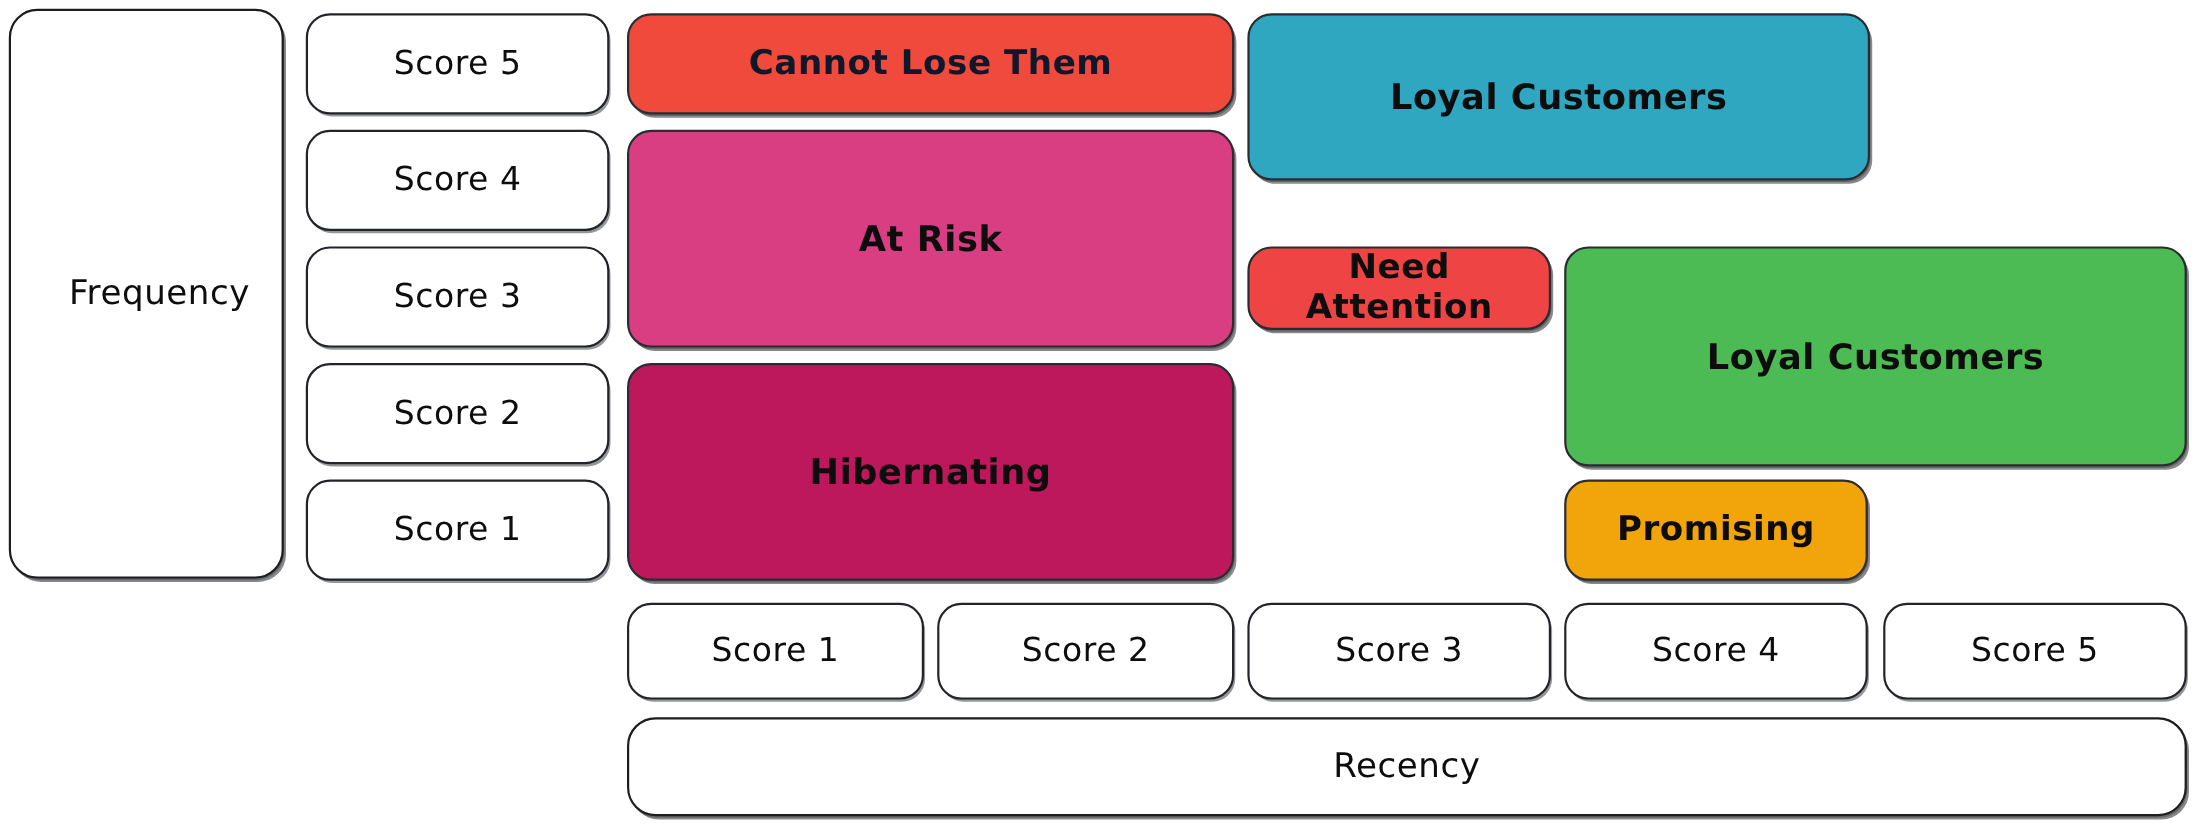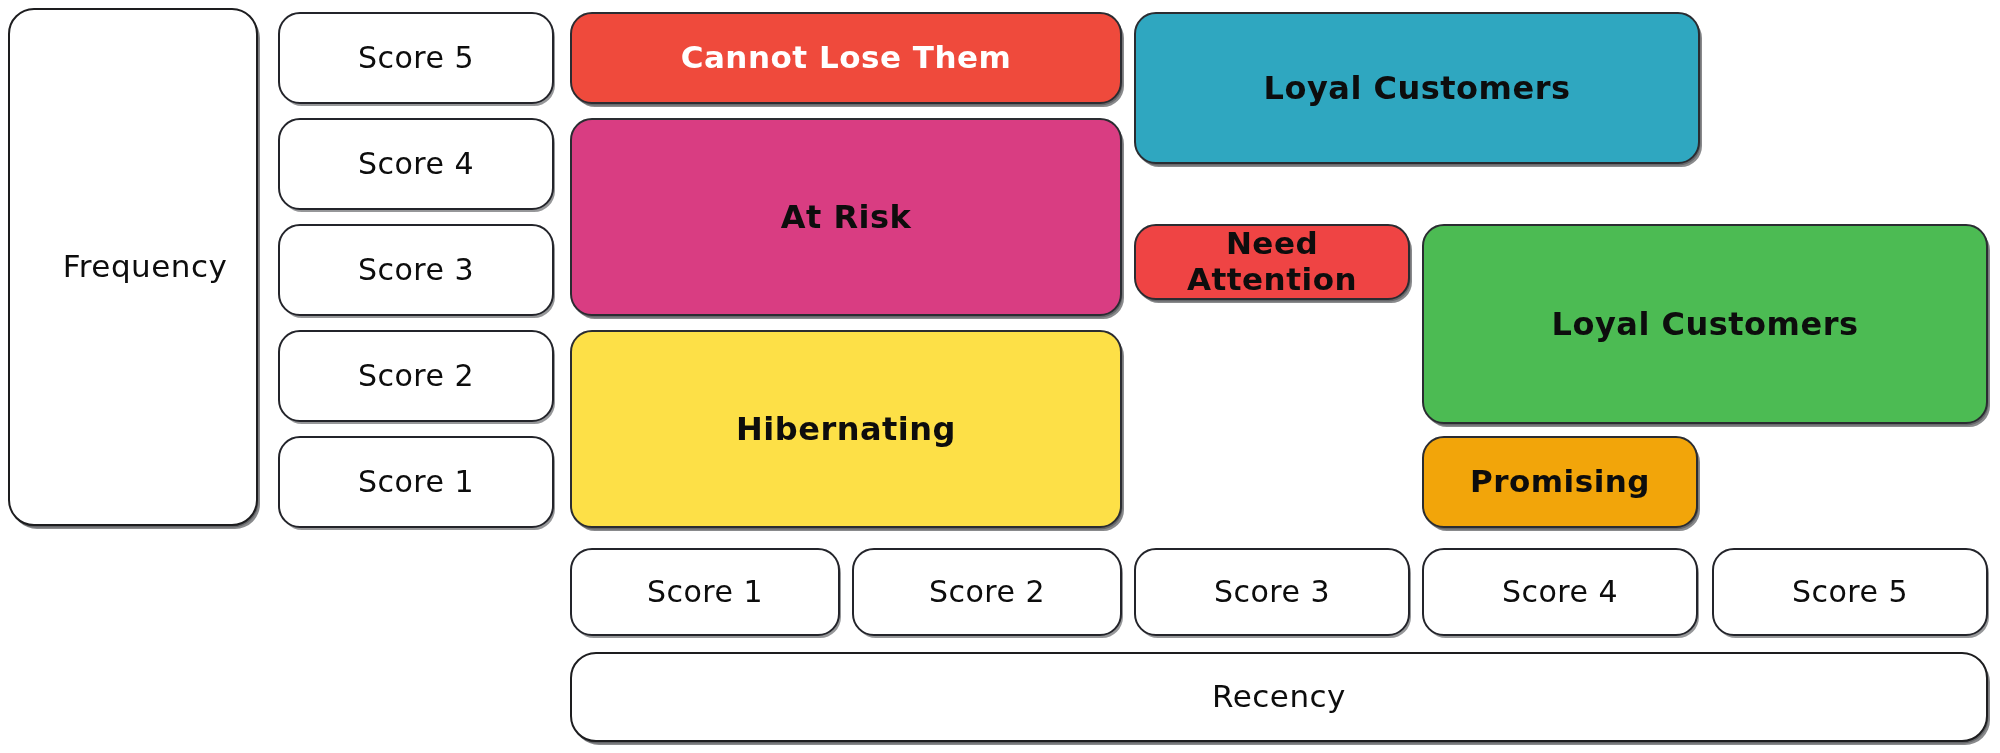--- a/index.html
+++ b/index.html
@@ -86,42 +86,42 @@
   <div class="box label" style="left:278px; top:224px; width:276px; height:92px;">
     <span>Score 3</span>
   </div>
   <div class="box label" style="left:278px; top:330px; width:276px; height:92px;">
     <span>Score 2</span>
   </div>
   <div class="box label" style="left:278px; top:436px; width:276px; height:92px;">
     <span>Score 1</span>
   </div>
 
-  <div class="box seg" style="left: 570px; top: 12px; width: 552px; height: 92px; background: rgb(239, 74, 60); color: #ffffff;">
+  <div class="box seg" style="left: 570px; top: 12px; width: 552px; height: 92px; background: rgb(239, 74, 60); color: #0f172a;">
     <span>Cannot Lose Them</span>
   </div>
 
   <div class="box seg big" style="left: 570px; top: 118px; width: 552px; height: 198px; background: rgb(217, 61, 130); color: rgb(13, 13, 13);">
     <span>At Risk</span>
   </div>
 
   <div class="box seg big" style="left: 1134px; top: 12px; width: 566px; height: 152px; background: rgb(47, 167, 192); color: rgb(13, 13, 13);">
     <span>Loyal Customers</span>
   </div>
 
 
   <div class="box seg" style="left: 1134px; top: 224px; width: 276px; height: 76px; background: #ef4444; color: rgb(13, 13, 13);">
     <span>Need Attention</span>
   </div>
 
   <div class="box seg big" style="left: 1422px; top: 224px; width: 566px; height: 200px; background: rgb(76, 187, 83); color: rgb(13, 13, 13);">
     <span>Loyal Customers</span>
   </div>
 
-  <div class="box seg big" style="left: 570px; top: 330px; width: 552px; height: 198px; background: #fde047; color: rgb(13, 13, 13);">
+  <div class="box seg big" style="left: 570px; top: 330px; width: 552px; height: 198px; background: #be185d; color: rgb(13, 13, 13);">
     <span>Hibernating</span>
   </div>
 
 
   <div class="box seg" style="left: 1422px; top: 436px; width: 276px; height: 92px; background: rgb(242, 165, 10); color: rgb(13, 13, 13);">
     <span>Promising</span>
   </div>
 
 
   <div class="box label" style="left:570px; top:548px; width:270px; height:88px;">

